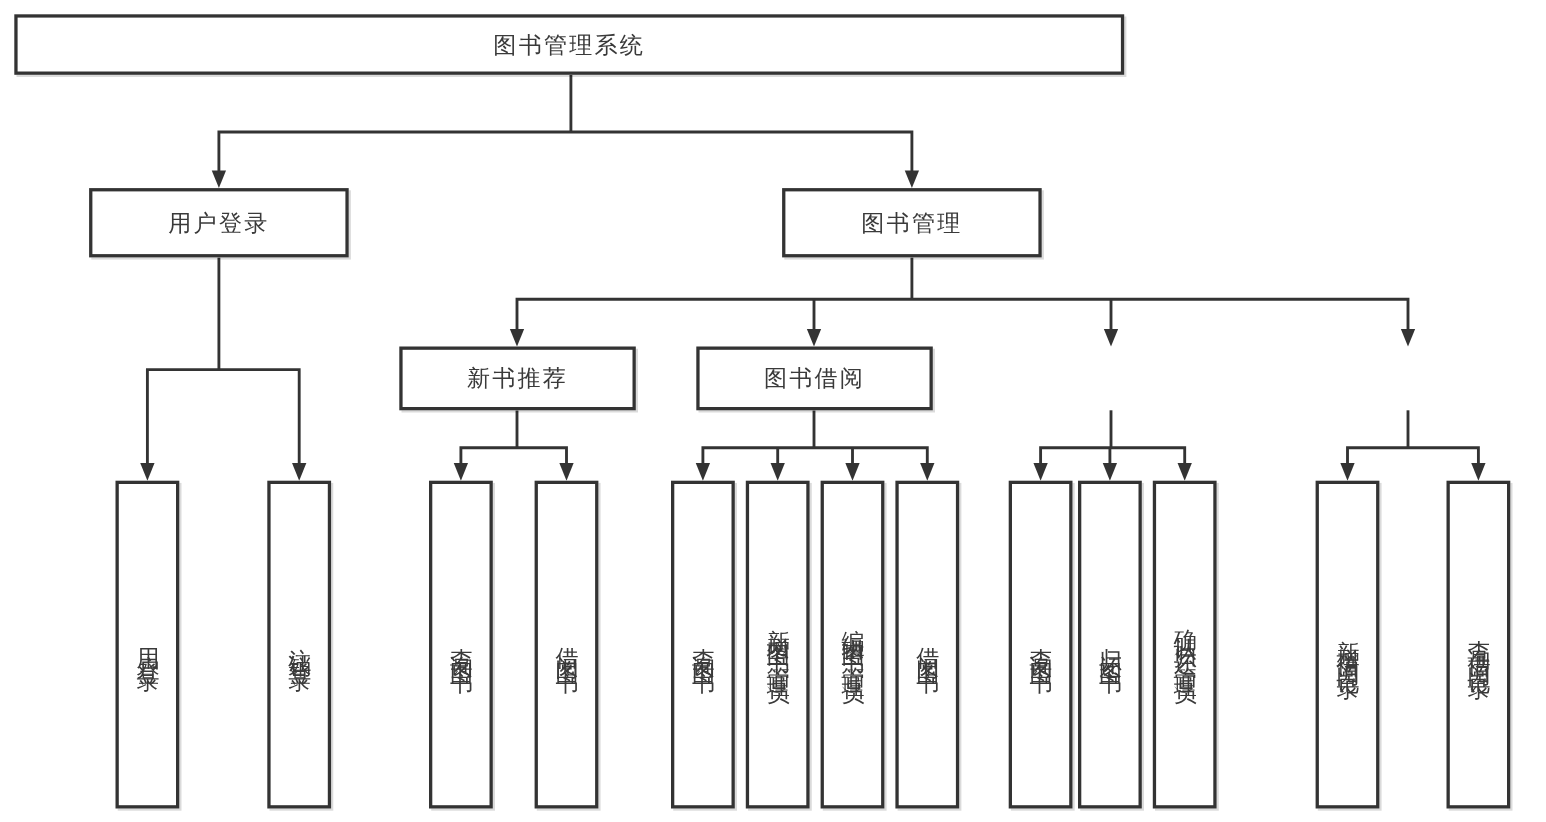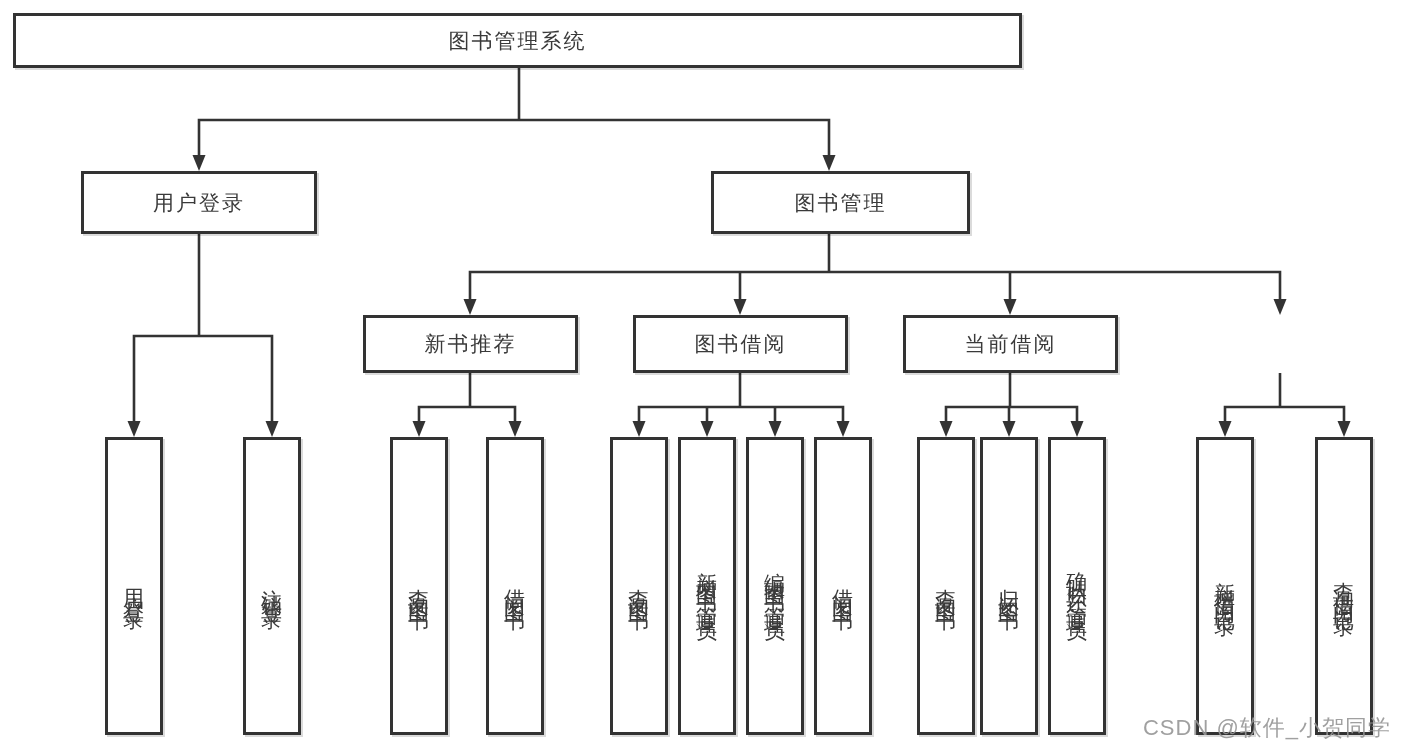--- a/index.html
+++ b/index.html
@@ -98,32 +98,29 @@
     </g>
   </svg>
 
   <div class="node node-h" style="left:13px;top:13px;width:1009px;height:55px">
     <span>图书管理系统</span>
   </div>
 
   <div class="node node-h" style="left:81px;top:171px;width:236px;height:63px">
     <span>用户登录</span>
   </div>
-  <div class="node node-h" style="left:711px;top:171px;width:259px;height:63px">
+  <div class="node node-h" style="left:711px;top:171px;width:236px;height:63px">
     <span>图书管理</span>
   </div>
 
   <div class="node node-h" style="left:633px;top:315px;width:215px;height:58px">
     <span>图书借阅</span>
   </div>
   <div class="node node-h" style="left:363px;top:315px;width:215px;height:58px">
     <span>新书推荐</span>
-  </div>
-  <div class="node node-h" style="left:903px;top:315px;width:215px;height:58px">
-    <span>当前借阅</span>
   </div>
 
   <div class="node node-v" style="left:105px;top:437px;width:58px;height:298px">
     <span>用户登录</span>
   </div>
   <div class="node node-v" style="left:243px;top:437px;width:58px;height:298px">
     <span>注销登录</span>
   </div>
 
   <div class="node node-v" style="left:390px;top:437px;width:58px;height:298px">
@@ -156,15 +153,14 @@
     <span>确认归还（管理员）</span>
   </div>
 
   <div class="node node-v" style="left:1196px;top:437px;width:58px;height:298px">
     <span>新增借阅记录</span>
   </div>
   <div class="node node-v" style="left:1315px;top:437px;width:58px;height:298px">
     <span>查询借阅记录</span>
   </div>
 
-  <div id="watermark">CSDN @软件_小贺同学</div>
 
 </div>
 
 </body></html>

